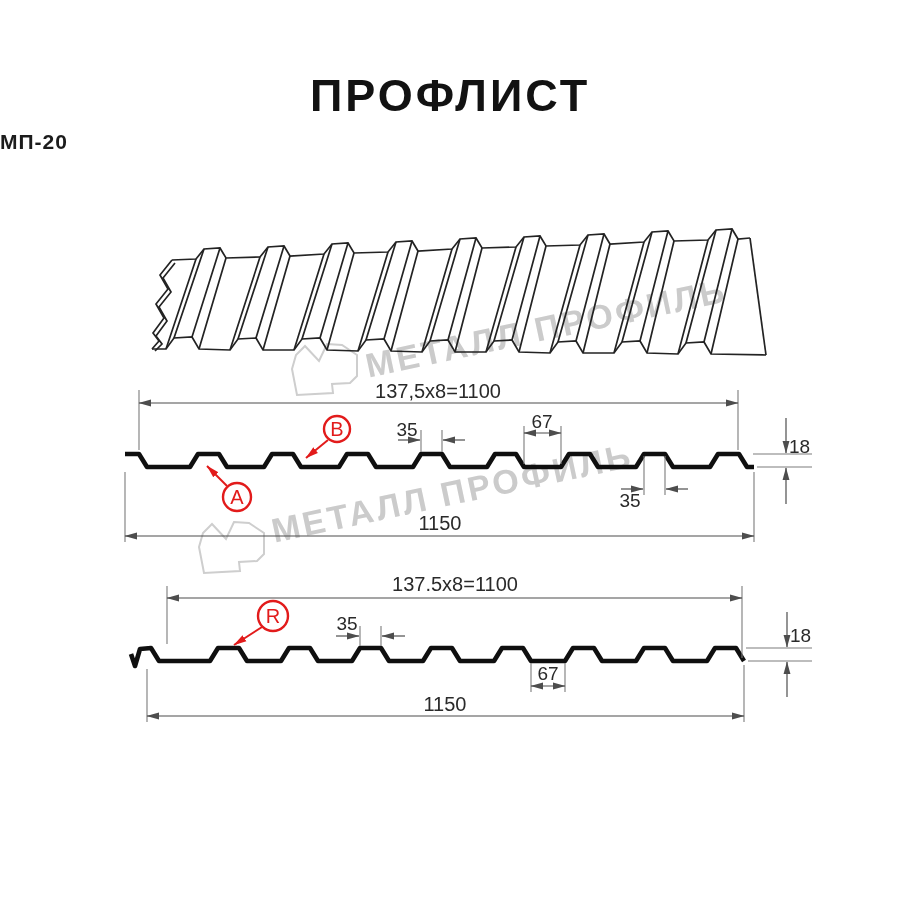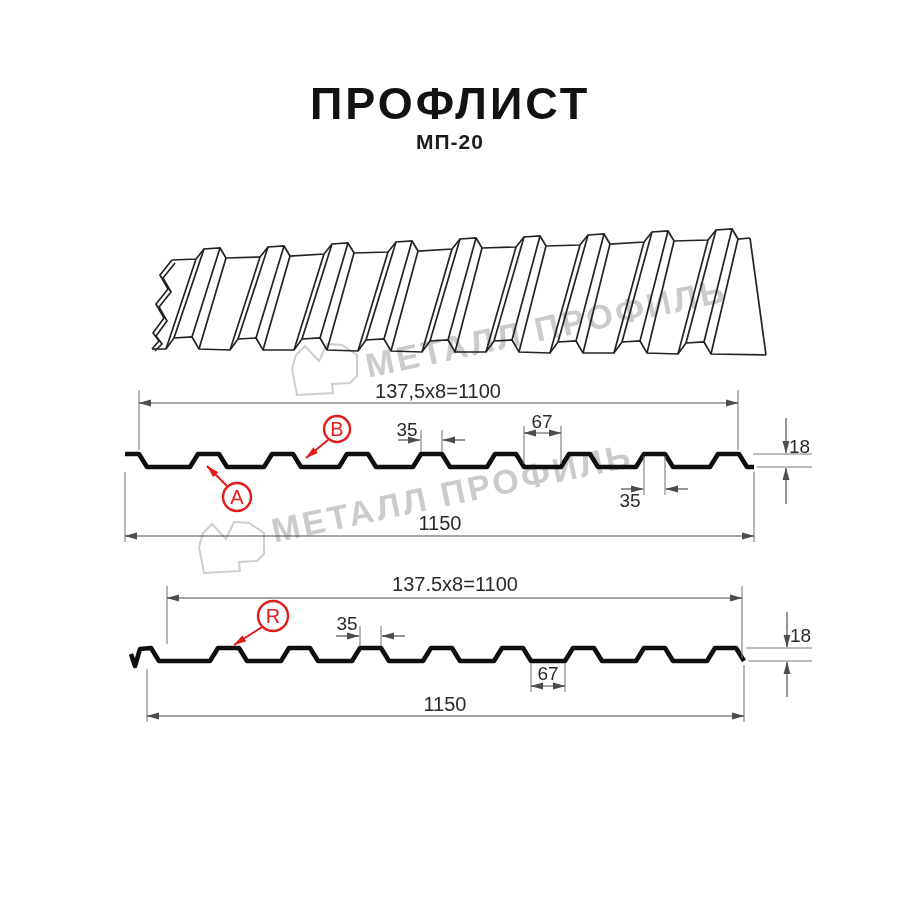--- a/index.html
+++ b/index.html
@@ -1,20 +1,20 @@
 <!DOCTYPE html>
 <html><head>
 <meta charset="utf-8">
 <style>
   html,body{margin:0;padding:0;background:#fff;}
   .page{position:relative;width:900px;height:900px;background:#ffffff;overflow:hidden;
         font-family:"Liberation Sans",sans-serif;}
-  .title{position:absolute;left:0;right:0;top:78px;text-align:center;
+  .title{position:absolute;left:0;right:0;top:70px;text-align:center;
          font-size:45px;font-weight:800;letter-spacing:3px;color:#121212;z-index:2;}
-  .subtitle{position:absolute;left:0;right:0;top:130px;text-align:center;
+  .subtitle{position:absolute;left:0;right:0;top:130px;text-align:left;
          font-size:21px;font-weight:600;letter-spacing:1px;color:#1c1c1c;z-index:2;}
   .footer-note{position:absolute;left:0;right:0;top:797px;text-align:center;
          font-size:21px;font-weight:600;letter-spacing:1.3px;color:#1c1c1c;z-index:2;}
   .layer{position:absolute;z-index:2;}
   .wm{position:absolute;z-index:1;}
   .wm-text{position:absolute;white-space:nowrap;font-weight:bold;font-size:34px;
          letter-spacing:3px;color:#cbcbcb;transform:rotate(-12deg);transform-origin:0 50%;}
   
   .prof{stroke:#0f0f0f;stroke-width:4.6;fill:none;stroke-linejoin:round;stroke-linecap:butt;}
   .sheet3d{stroke:#232323;stroke-width:1.7;fill:none;stroke-linejoin:miter;}

